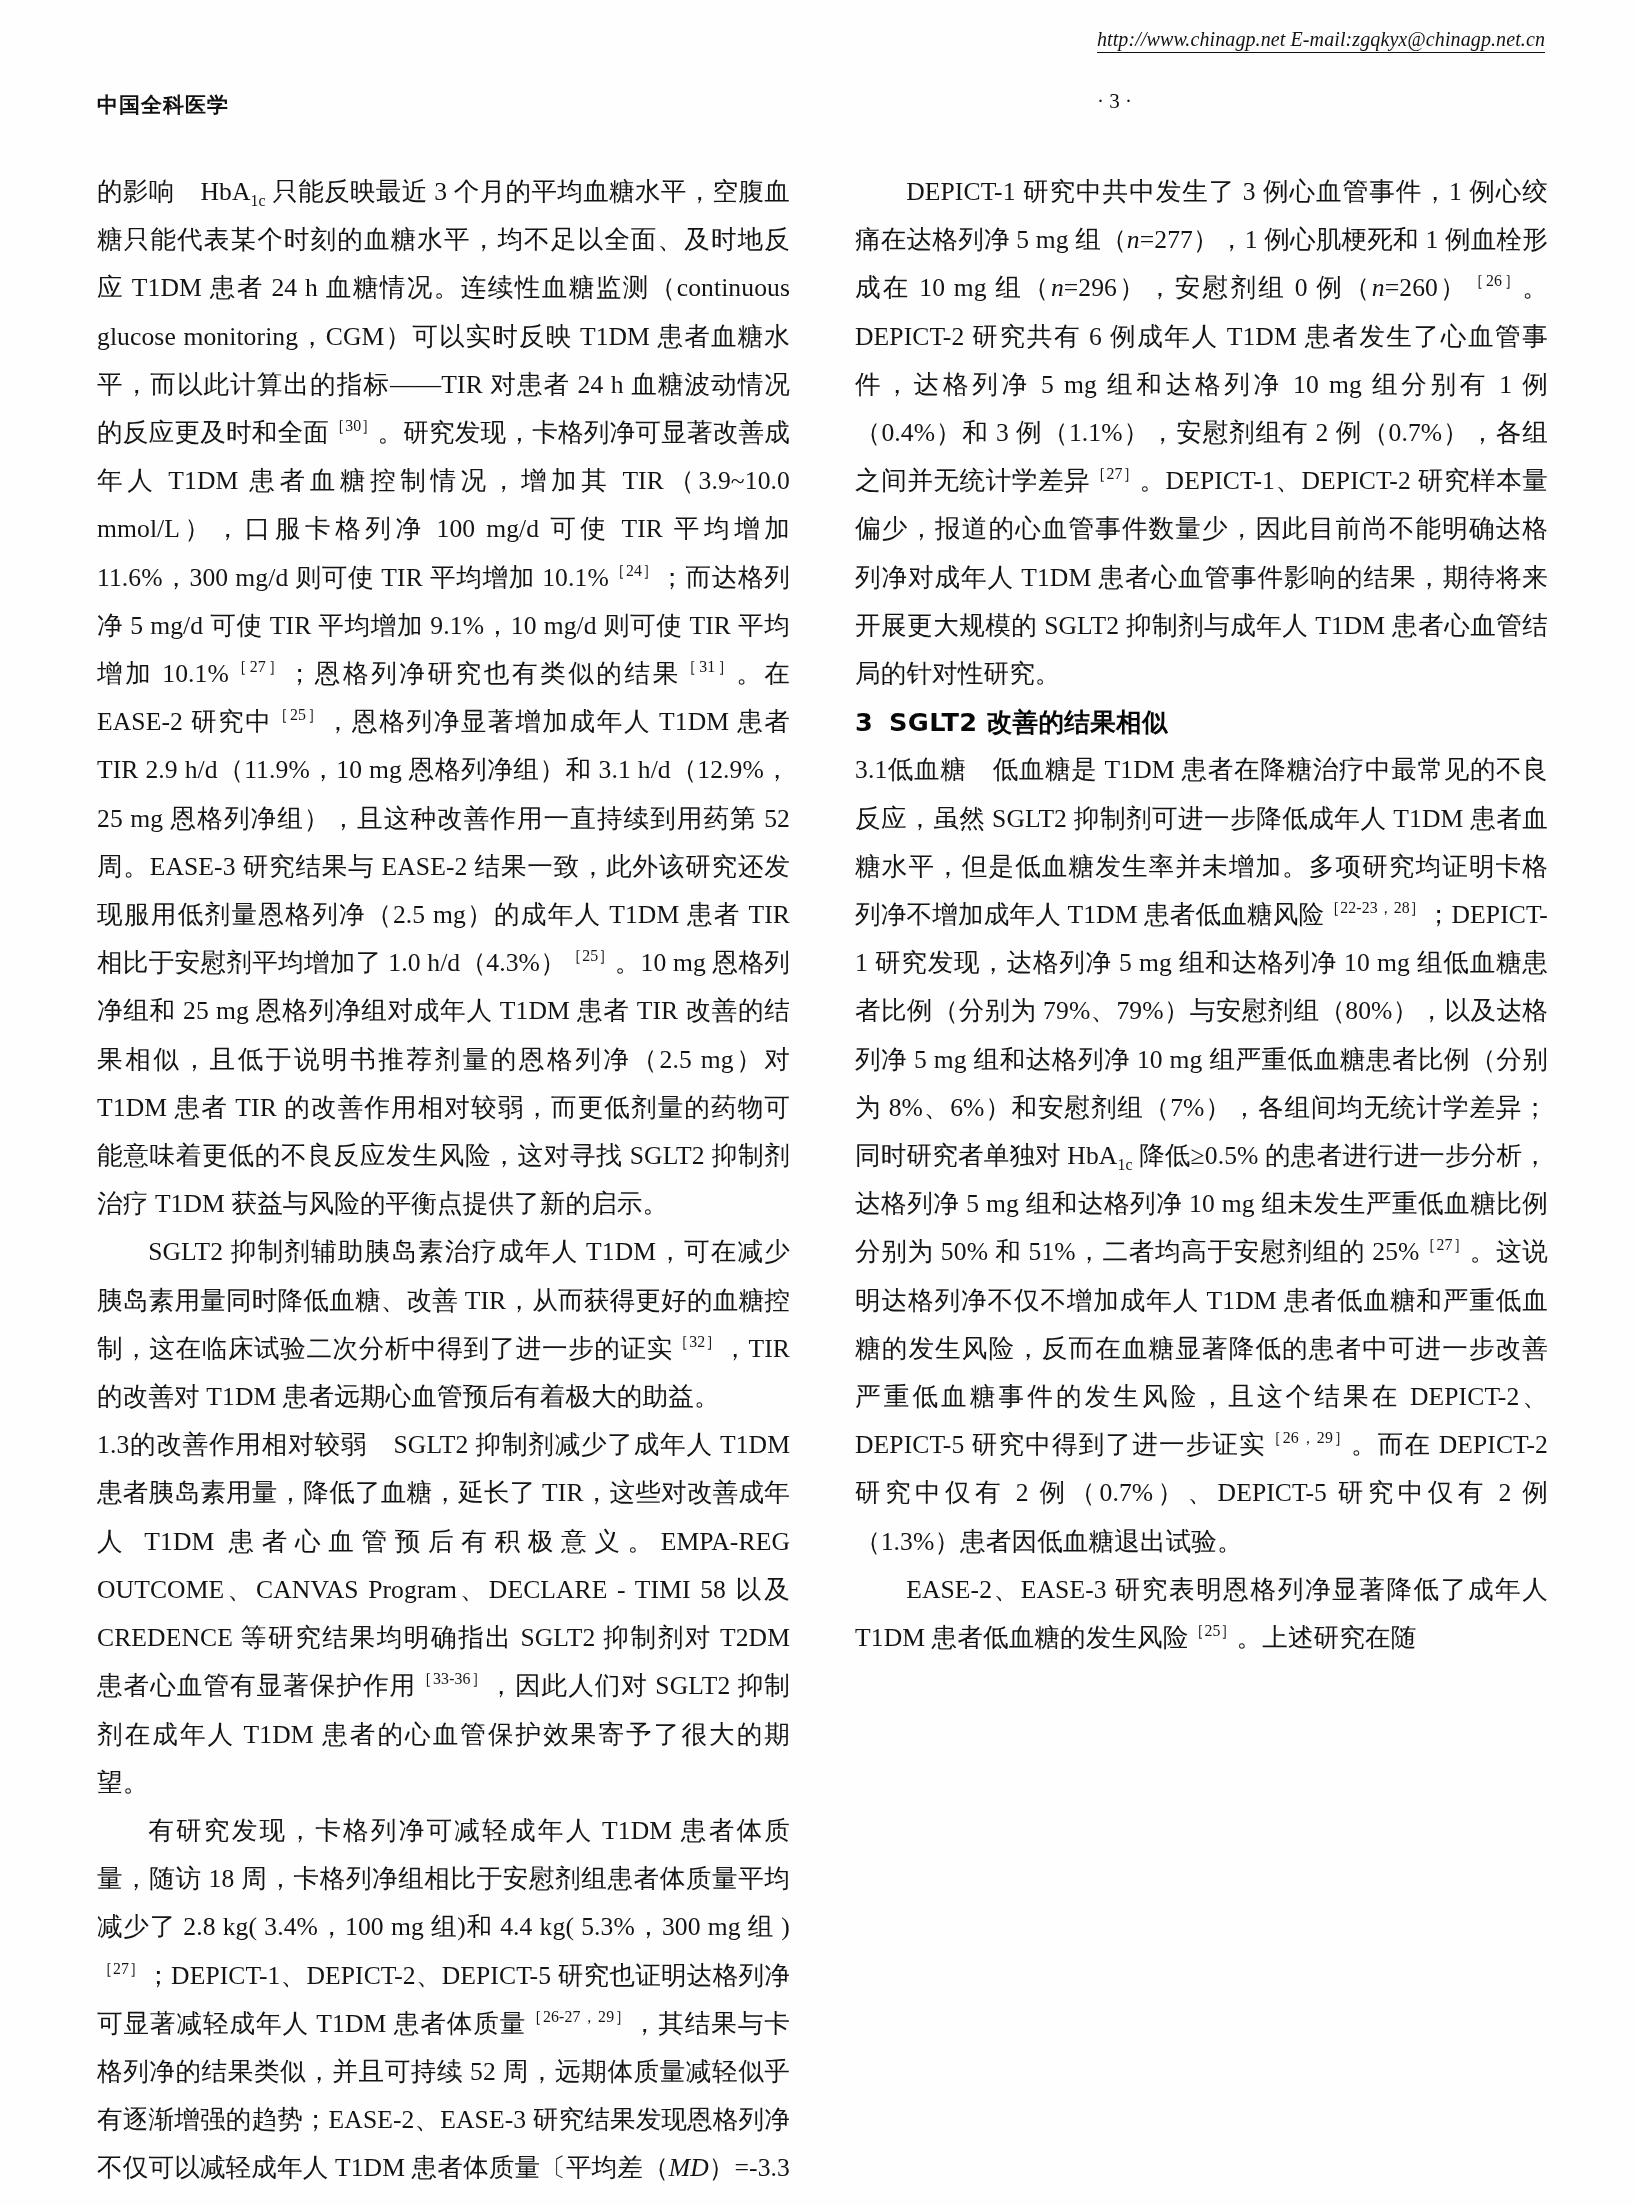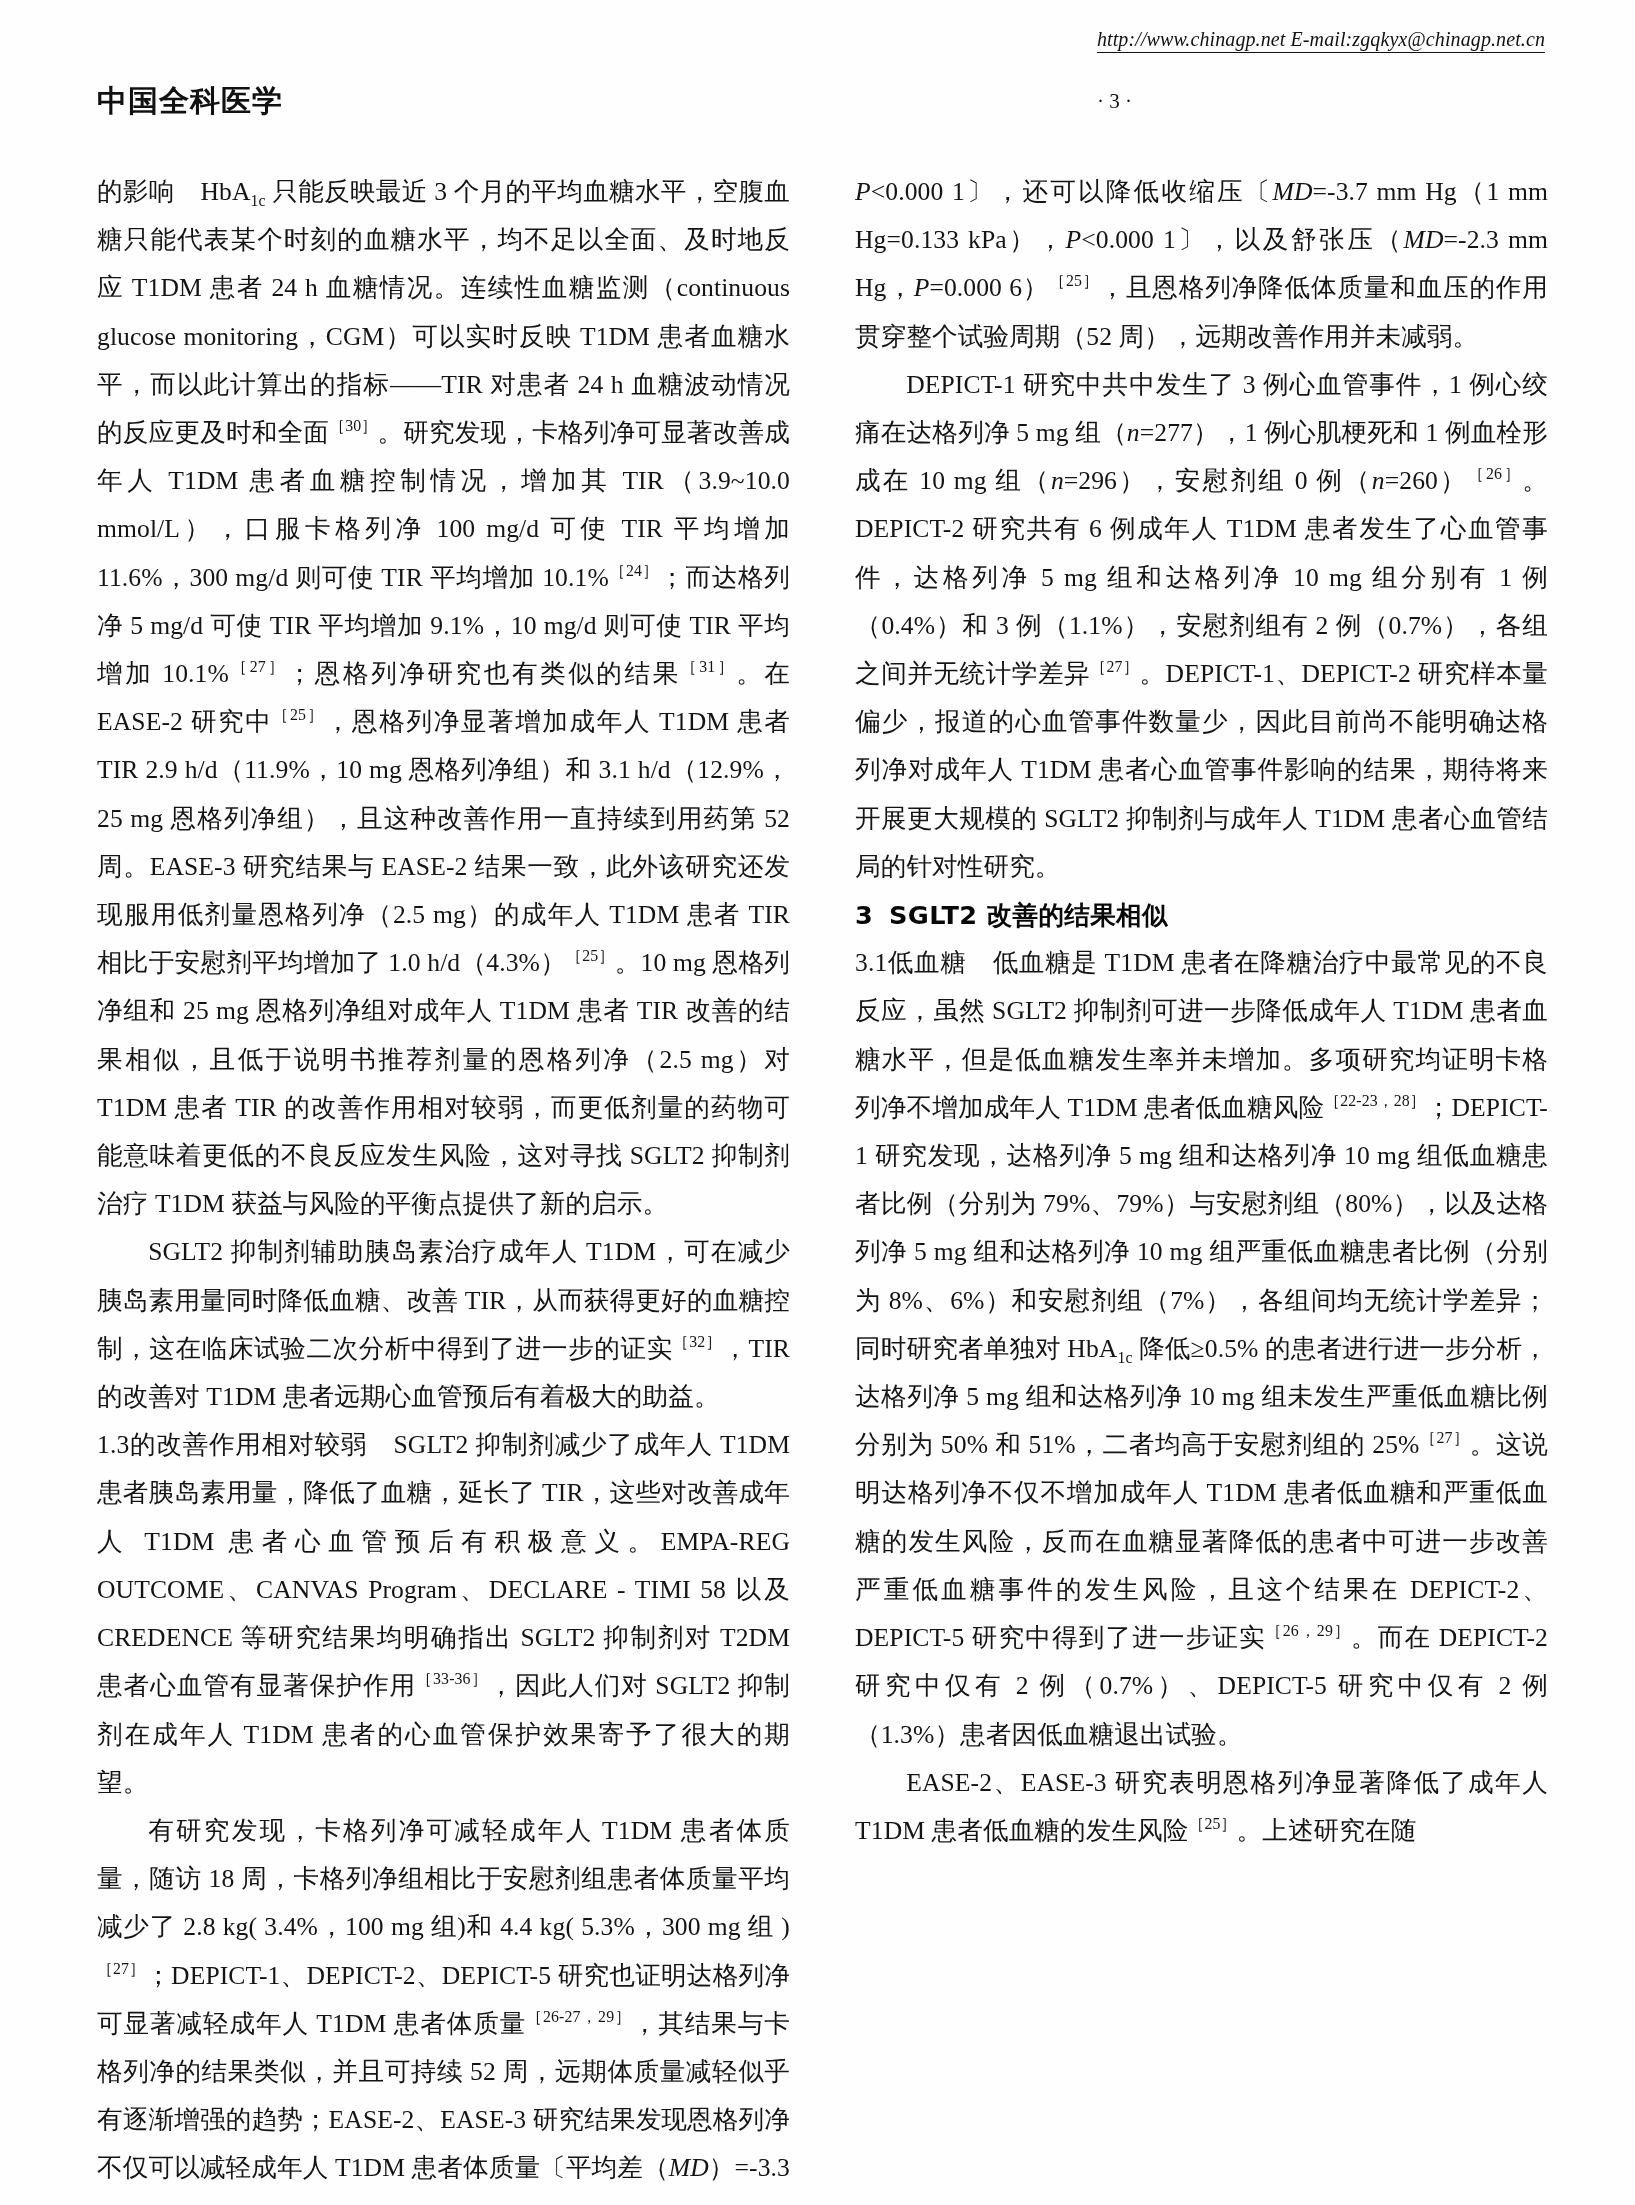--- a/index.html
+++ b/index.html
@@ -31,21 +31,21 @@
     top: 60px;
     width: 1448px;
     height: 58px;
     display: flex;
     align-items: flex-end;
     justify-content: space-between;
   }
   .journal-title {
     font-family: "DejaVu Sans", "Liberation Sans", sans-serif;
     font-weight: 700;
-    font-size: 30px;
+    font-size: 21px;
     letter-spacing: 1px;
     color: #111;
     line-height: 1;
     padding-bottom: 2px;
   }
   .head-right {
     display: flex;
     align-items: baseline;
     gap: 36px;
     padding-bottom: 4px;
@@ -139,23 +139,20 @@
       </p>
       <p class="para">
         <span class="h-num">1.3</span><span>的改善作用相对较弱</span><span>　SGLT2 抑制剂减少了成年人 T1DM 患者胰岛素用量，降低了血糖，延长了 TIR，这些对改善成年人 T1DM 患者心血管预后有积极意义。EMPA-REG OUTCOME、CANVAS Program、DECLARE - TIMI 58 以及 CREDENCE 等研究结果均明确指出 SGLT2 抑制剂对 T2DM 患者心血管有显著保护作用<span class="sup">［33-36］</span>，因此人们对 SGLT2 抑制剂在成年人 T1DM 患者的心血管保护效果寄予了很大的期望。</span>
       </p>
       <p class="para indent">
         <span>有研究发现，卡格列净可减轻成年人 T1DM 患者体质量，随访 18 周，卡格列净组相比于安慰剂组患者体质量平均减少了 2.8 kg( 3.4%，100 mg 组)和 4.4 kg( 5.3%，300 mg 组 )<span class="sup">［27］</span>；DEPICT-1、DEPICT-2、DEPICT-5 研究也证明达格列净可显著减轻成年人 T1DM 患者体质量<span class="sup">［26-27，29］</span>，其结果与卡格列净的结果类似，并且可持续 52 周，远期体质量减轻似乎有逐渐增强的趋势；EASE-2、EASE-3 研究结果发现恩格列净不仅可以减轻成年人 T1DM 患者体质量〔平均差（<em class="it">MD</em>）=-3.3 kg，</span>
       </p>
     </div>
 
     <div class="col">
-      <p class="para">
-        <span><em class="it">P</em>&lt;0.000 1〕，还可以降低收缩压〔<em class="it">MD</em>=-3.7 mm Hg（1 mm Hg=0.133 kPa），<em class="it">P</em>&lt;0.000 1〕，以及舒张压（<em class="it">MD</em>=-2.3 mm Hg，<em class="it">P</em>=0.000 6）<span class="sup">［25］</span>，且恩格列净降低体质量和血压的作用贯穿整个试验周期（52 周），远期改善作用并未减弱。</span>
-      </p>
       <p class="para indent">
         <span>DEPICT-1 研究中共中发生了 3 例心血管事件，1 例心绞痛在达格列净 5 mg 组（<em class="it">n</em>=277），1 例心肌梗死和 1 例血栓形成在 10 mg 组（<em class="it">n</em>=296），安慰剂组 0 例（<em class="it">n</em>=260）<span class="sup">［26］</span>。DEPICT-2 研究共有 6 例成年人 T1DM 患者发生了心血管事件，达格列净 5 mg 组和达格列净 10 mg 组分别有 1 例（0.4%）和 3 例（1.1%），安慰剂组有 2 例（0.7%），各组之间并无统计学差异<span class="sup">［27］</span>。DEPICT-1、DEPICT-2 研究样本量偏少，报道的心血管事件数量少，因此目前尚不能明确达格列净对成年人 T1DM 患者心血管事件影响的结果，期待将来开展更大规模的 SGLT2 抑制剂与成年人 T1DM 患者心血管结局的针对性研究。</span>
       </p>
       <p class="heading">
         <span class="h-num">3</span><span>SGLT2 改善的结果相似</span>
       </p>
       <p class="para">
         <span class="h-num">3.1</span><span>低血糖</span><span>　低血糖是 T1DM 患者在降糖治疗中最常见的不良反应，虽然 SGLT2 抑制剂可进一步降低成年人 T1DM 患者血糖水平，但是低血糖发生率并未增加。多项研究均证明卡格列净不增加成年人 T1DM 患者低血糖风险<span class="sup">［22-23，28］</span>；DEPICT-1 研究发现，达格列净 5 mg 组和达格列净 10 mg 组低血糖患者比例（分别为 79%、79%）与安慰剂组（80%），以及达格列净 5 mg 组和达格列净 10 mg 组严重低血糖患者比例（分别为 8%、6%）和安慰剂组（7%），各组间均无统计学差异；同时研究者单独对 HbA<span class="sub">1c</span> 降低≥0.5% 的患者进行进一步分析，达格列净 5 mg 组和达格列净 10 mg 组未发生严重低血糖比例分别为 50% 和 51%，二者均高于安慰剂组的 25%<span class="sup">［27］</span>。这说明达格列净不仅不增加成年人 T1DM 患者低血糖和严重低血糖的发生风险，反而在血糖显著降低的患者中可进一步改善严重低血糖事件的发生风险，且这个结果在 DEPICT-2、DEPICT-5 研究中得到了进一步证实<span class="sup">［26，29］</span>。而在 DEPICT-2 研究中仅有 2 例（0.7%）、DEPICT-5 研究中仅有 2 例（1.3%）患者因低血糖退出试验。</span>
       </p>
       <p class="para indent">

